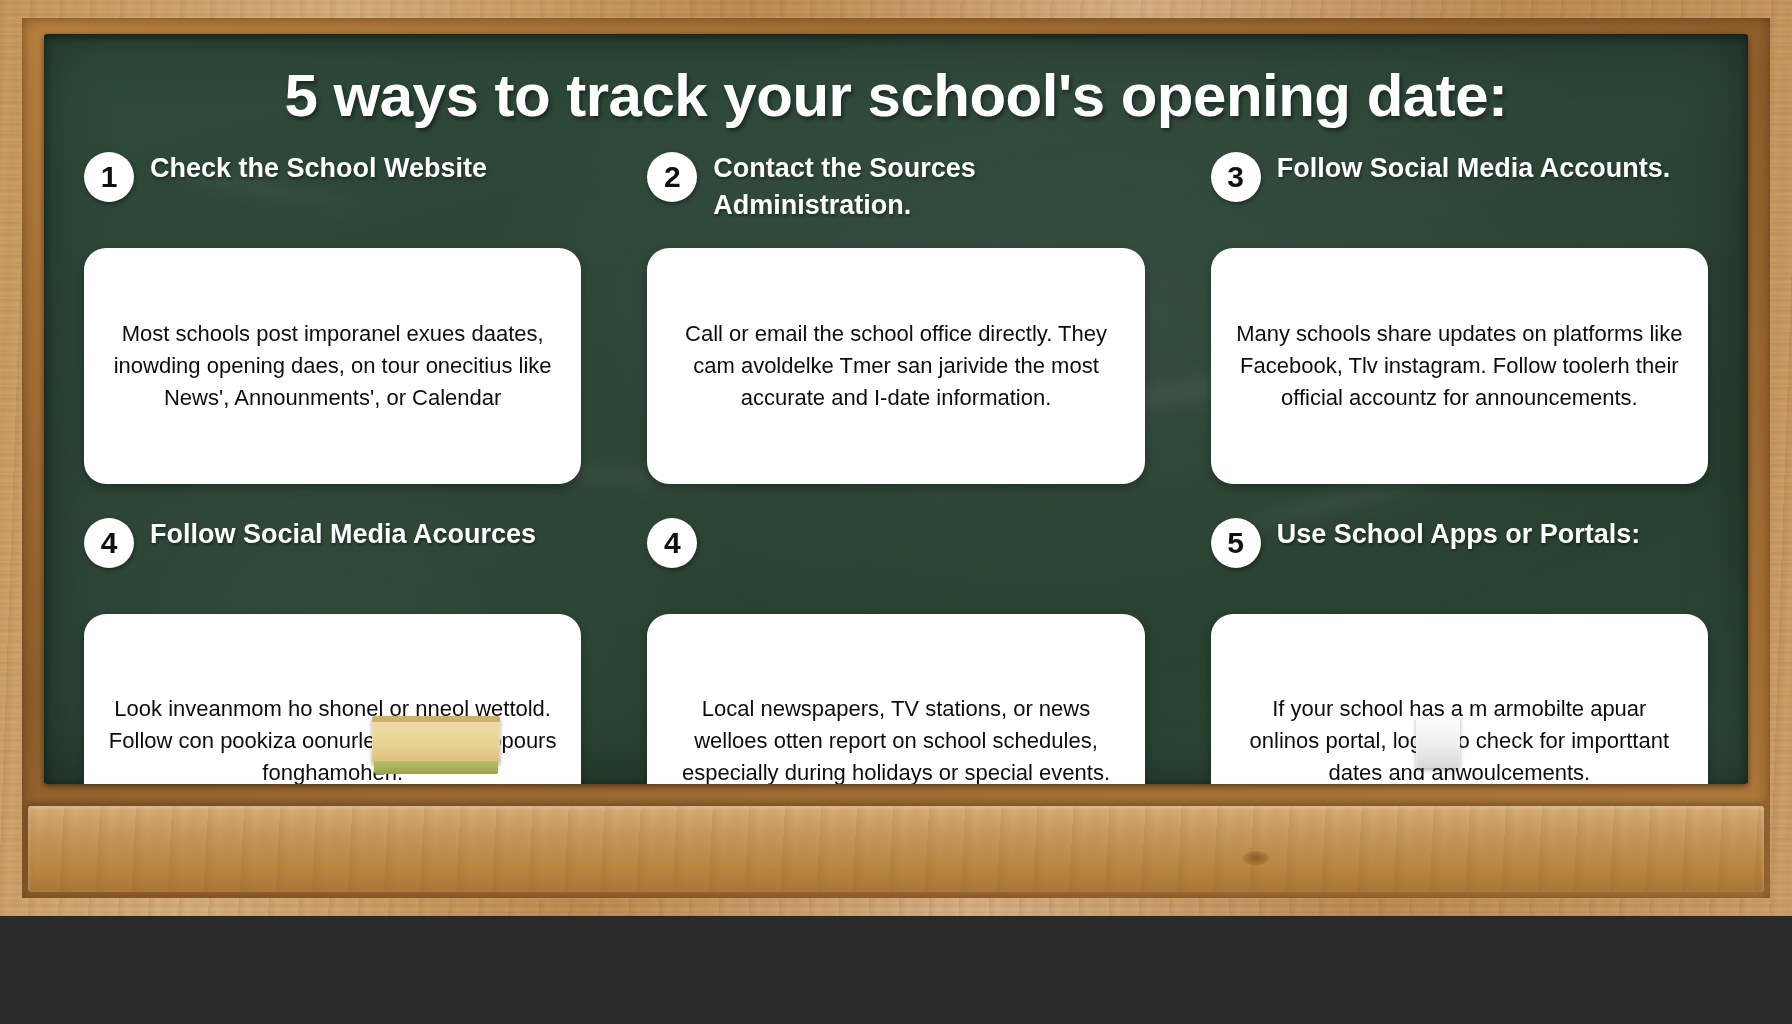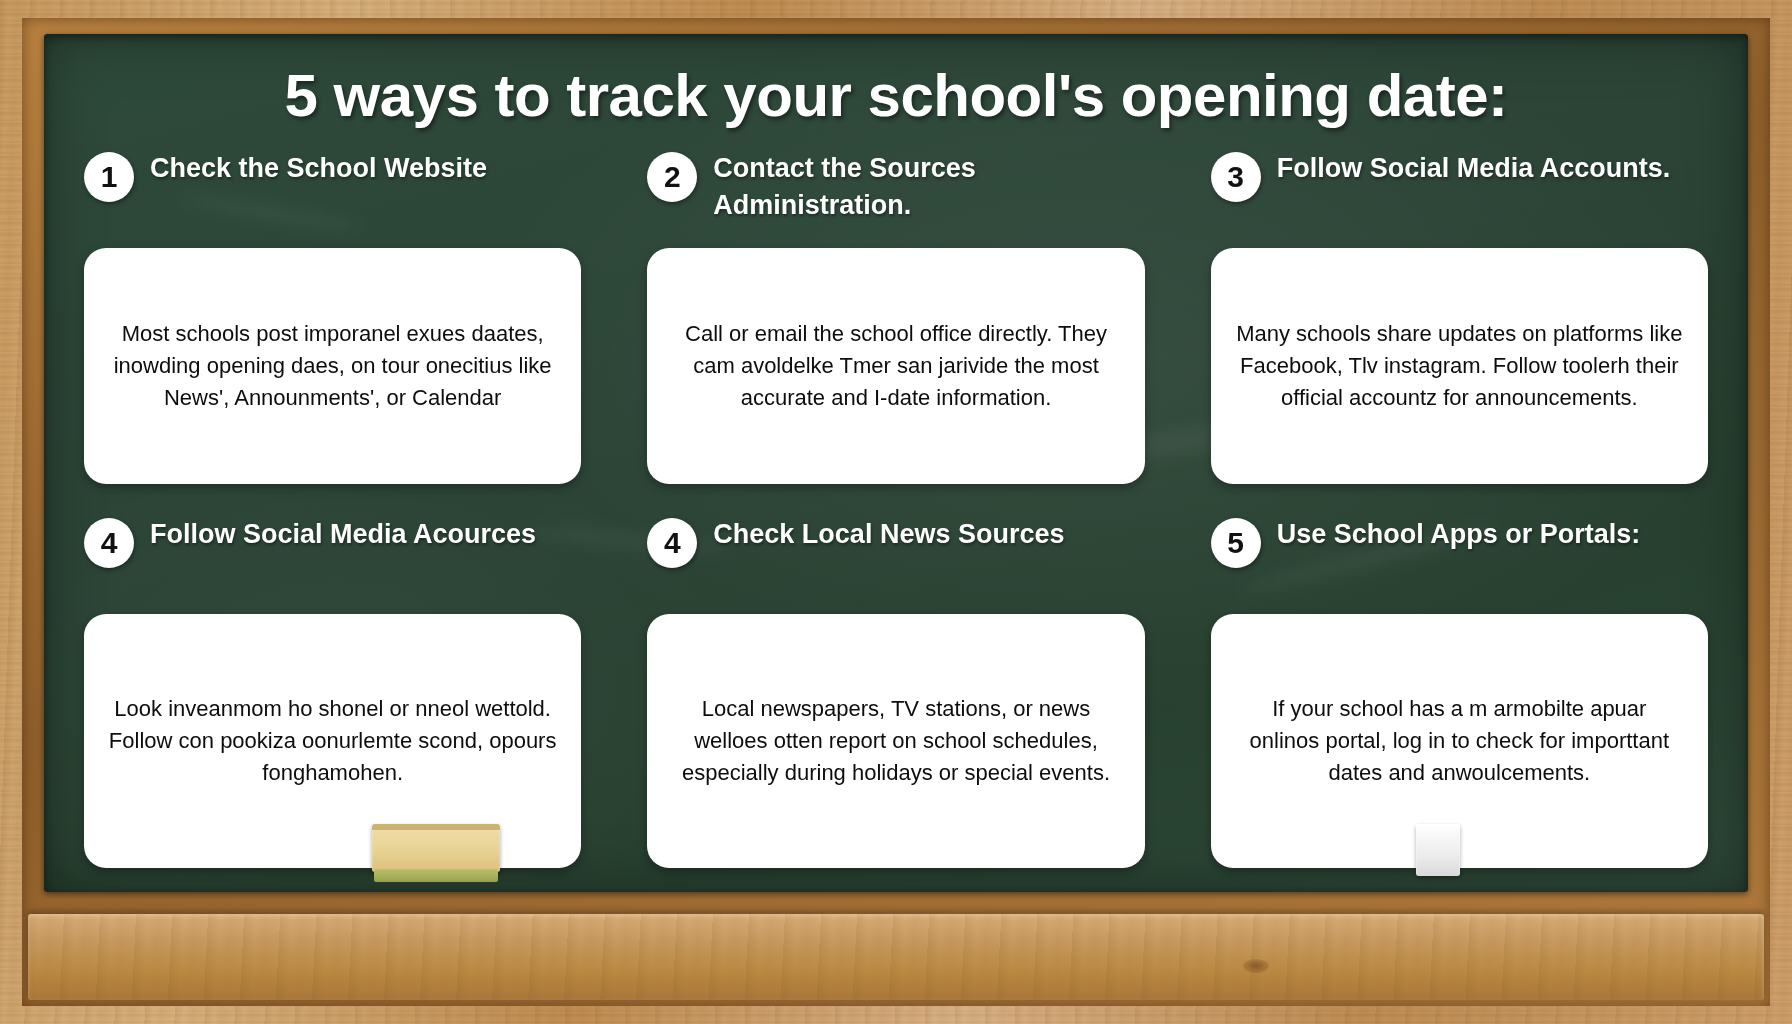--- a/index.html
+++ b/index.html
@@ -3,21 +3,21 @@
 <meta charset="utf-8">
 <style>
   html, body {
     margin: 0;
     padding: 0;
     background: #2a2a2a;
   }
   .stage {
     position: relative;
     width: 1792px;
-    height: 1024px;
+    height: 916px;
     overflow: hidden;
     font-family: "Liberation Sans", sans-serif;
   }
 
   
   .wood-frame {
     position: absolute;
     inset: 0;
     background:
       repeating-linear-gradient(180deg,
@@ -266,21 +266,20 @@
           <div class="item-head">
             <div class="badge">4</div>
             <div class="item-title">Follow Social Media Acources</div>
           </div>
           <div class="card">Look inveanmom ho shonel or nneol wettold. Follow con pookiza oonurlemte scond, opours fonghamohen.</div>
         </div>
 
         <div class="item row2">
           <div class="item-head">
             <div class="badge">4</div>
-            <div class="item-title">Check Local News Sources</div>
           </div>
           <div class="card">Local newspapers, TV stations, or news welloes otten report on school schedules, especially during holidays or special events.</div>
         </div>
 
         <div class="item row2">
           <div class="item-head">
             <div class="badge">5</div>
             <div class="item-title">Use School Apps or Portals:</div>
           </div>
           <div class="card">If your school has a m armobilte apuar onlinos portal, log in to check for importtant dates and anwoulcements.</div>

